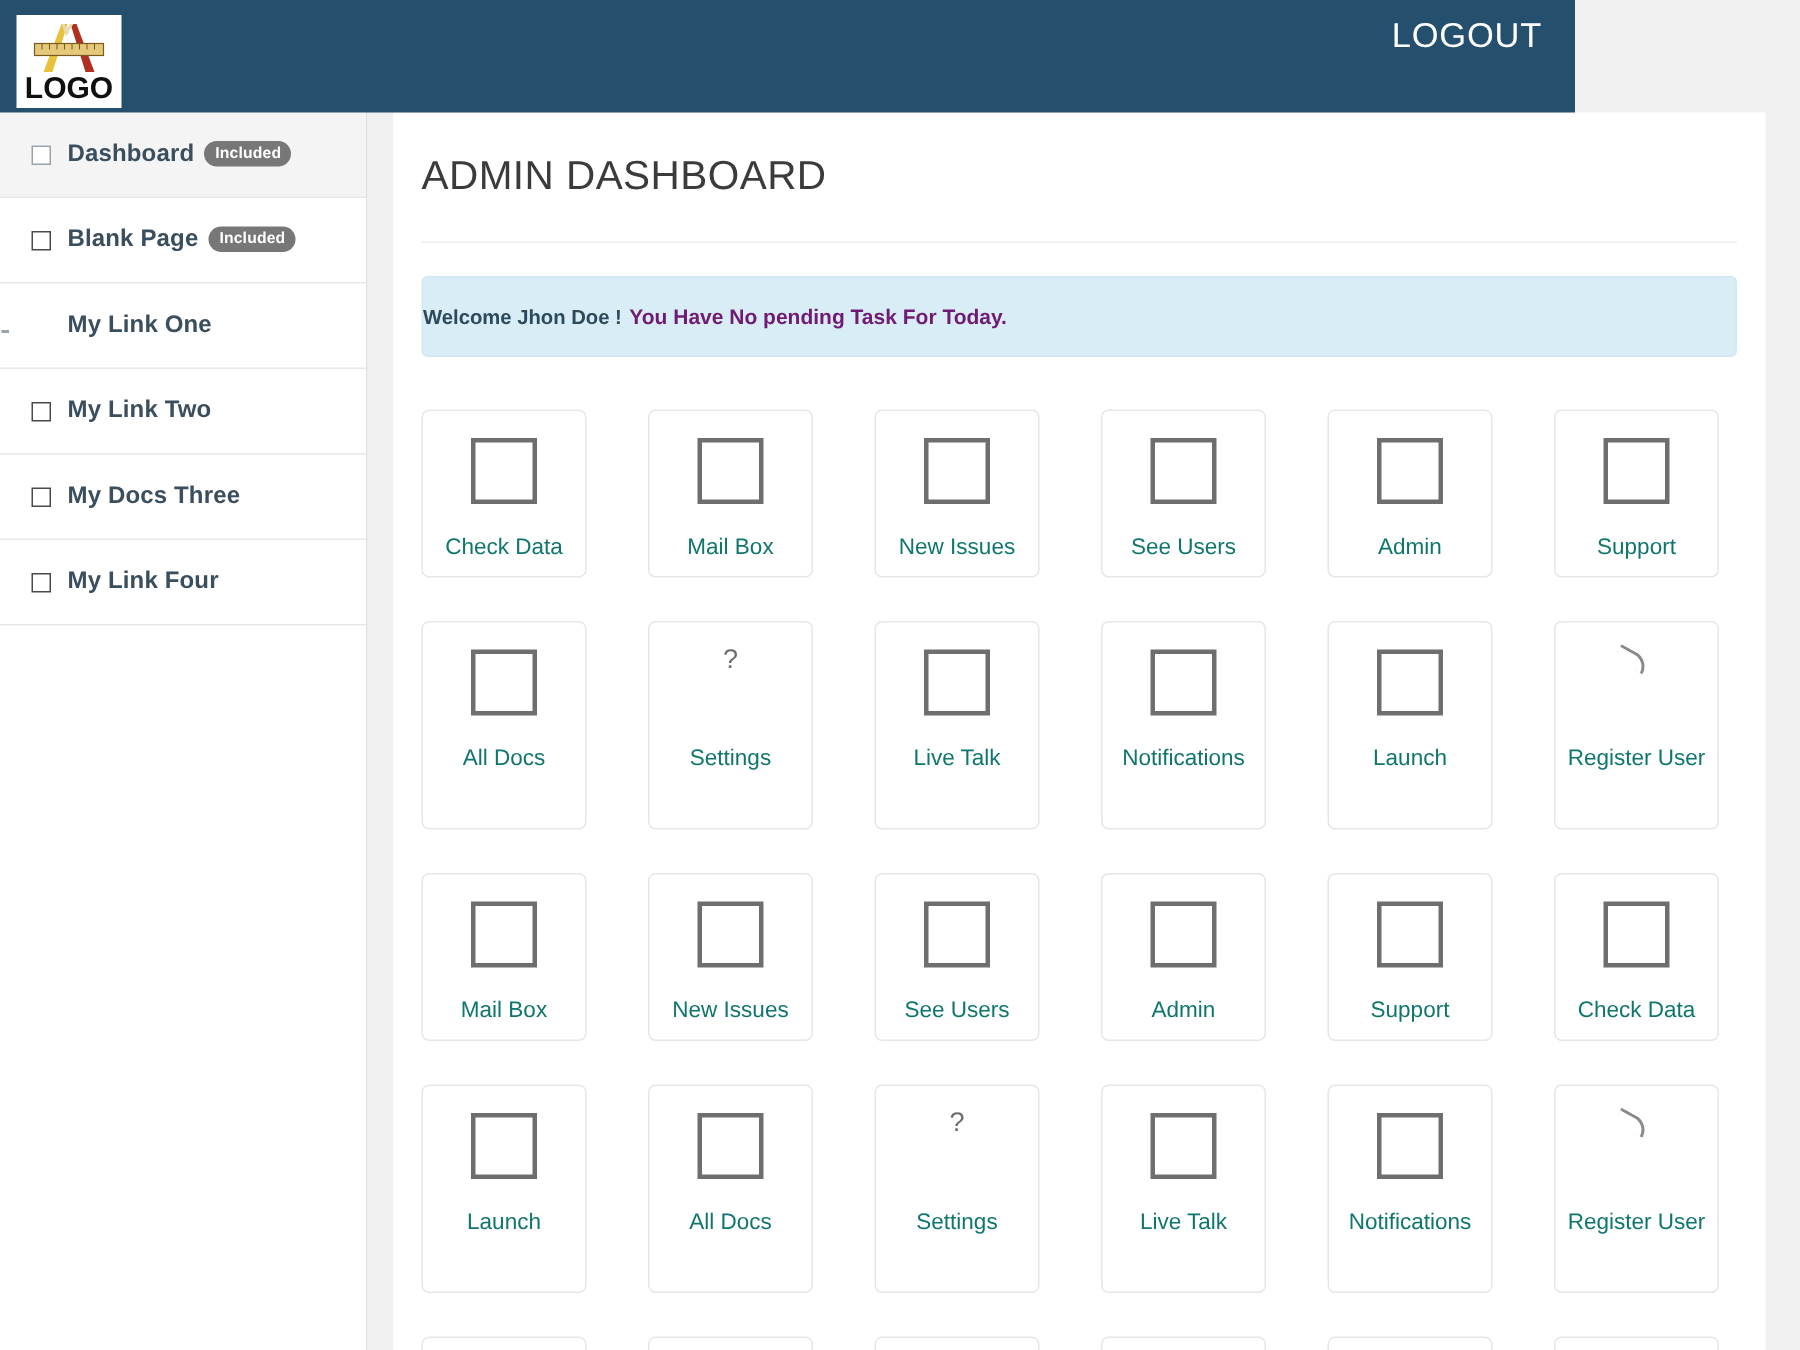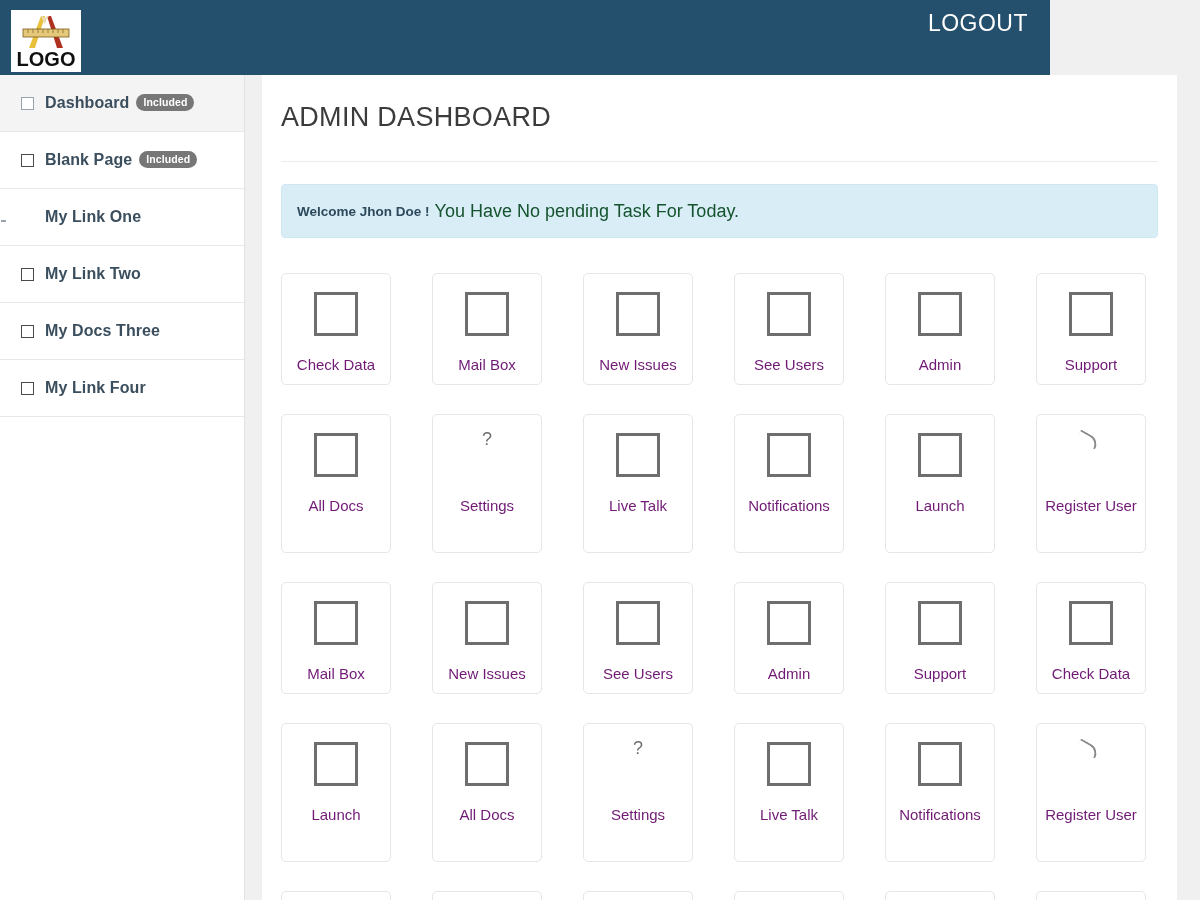--- a/index.html
+++ b/index.html
@@ -133,31 +133,31 @@
   }
 
   .welcome-alert {
     margin: 22px 19px 0 19px;
     background: #d9edf7;
     border: 1px solid #cfe7f2;
     border-radius: 4px;
     height: 54px;
     display: flex;
     align-items: center;
-    padding-left: 15px;
   }
   .welcome-strong {
     font-size: 13.5px;
     font-weight: bold;
     color: #2d4a5c;
     margin-right: 5px;
   }
   .welcome-rest {
-    font-size: 18px;
-    color: #14532d;
+    font-size: 14px;
+    color: #701a75;
+    font-weight: bold;
   }
 
   
   .tile-grid {
     position: absolute;
     left: 19px; top: 198px;
     width: 880px;
   }
   .tile-row {
     display: flex;
@@ -203,21 +203,21 @@
     position: absolute;
     left: 8px; top: 1px;
     width: 20px; height: 9px;
     border-top: 2.5px solid #8a8a8a;
     border-right: 2.5px solid #8a8a8a;
     border-radius: 0 14px 0 0;
     transform: rotate(29deg);
   }
   .tile-label {
     font-size: 15px;
-    color: #701a75;
+    color: #0f766e;
     text-align: left;
     line-height: 19px;
   }
 </style>
 </head>
 <body>
 
 <div class="topbar">
   <button class="logout-btn">LOGOUT</button>
 </div>

